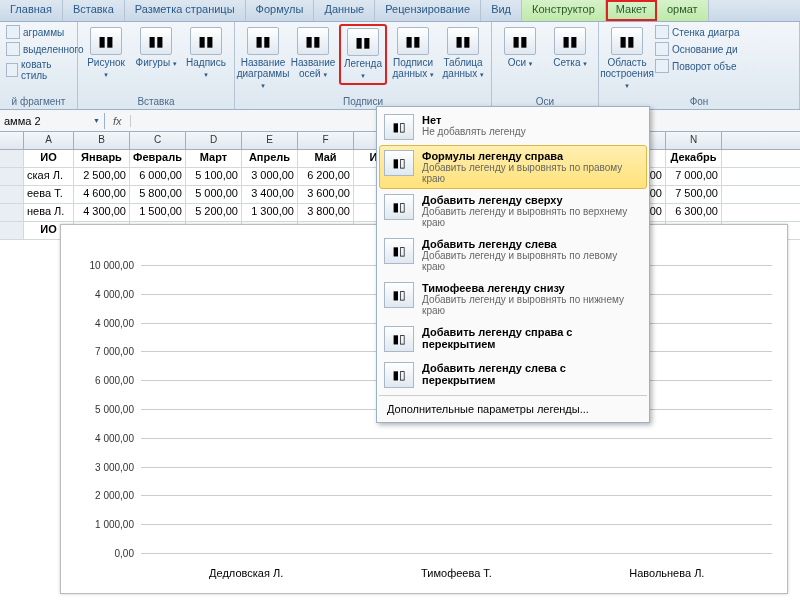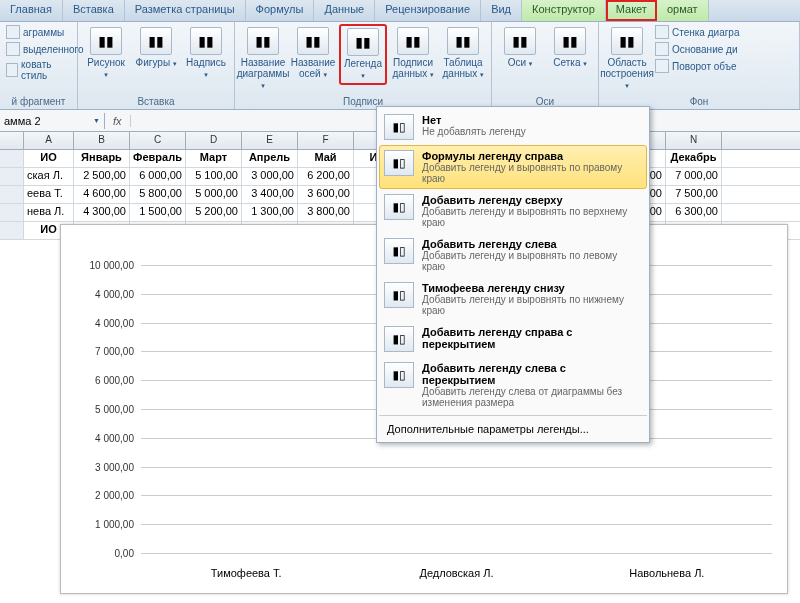--- a/index.html
+++ b/index.html
@@ -321,21 +321,20 @@
     <div class="menu-item">
       <div class="m-icon">▮▯</div>
       <div class="m-text">
         <div class="m-title">Добавить легенду справа с перекрытием</div>
       </div>
     </div>
     <div class="menu-item">
       <div class="m-icon">▮▯</div>
       <div class="m-text">
         <div class="m-title">Добавить легенду слева с перекрытием</div>
-        <div class="m-desc">Добавить легенду слева от диаграммы без изменения размера</div>
       </div>
     </div>
     <div class="menu-sep"></div>
     <div class="menu-extra">Дополнительные параметры легенды...</div>
   </div>
 
 <div class="chart">
   <div class="chart-title">Названи</div>
   <div class="y-axis" id="yaxis">
       <div class="y-tick" style="top: 100%;">0,00</div>
@@ -403,17 +402,17 @@
           <div class="bar c6" style="height: 32%;"></div>
           <div class="bar c7" style="height: 34%;"></div>
           <div class="bar c8" style="height: 32%;"></div>
           <div class="bar c9" style="height: 52%;"></div>
           <div class="bar c10" style="height: 49%;"></div>
           <div class="bar c11" style="height: 63%;"></div>
         </div>
       </div>
   </div>
   <div class="x-labels" id="xlabels">
+      <div class="x-label">Дедловская Л.</div>
       <div class="x-label">Тимофеева Т.</div>
-      <div class="x-label">Дедловская Л.</div>
       <div class="x-label">Навольнева Л.</div>
     </div>
 </div>
 
 </body></html>

